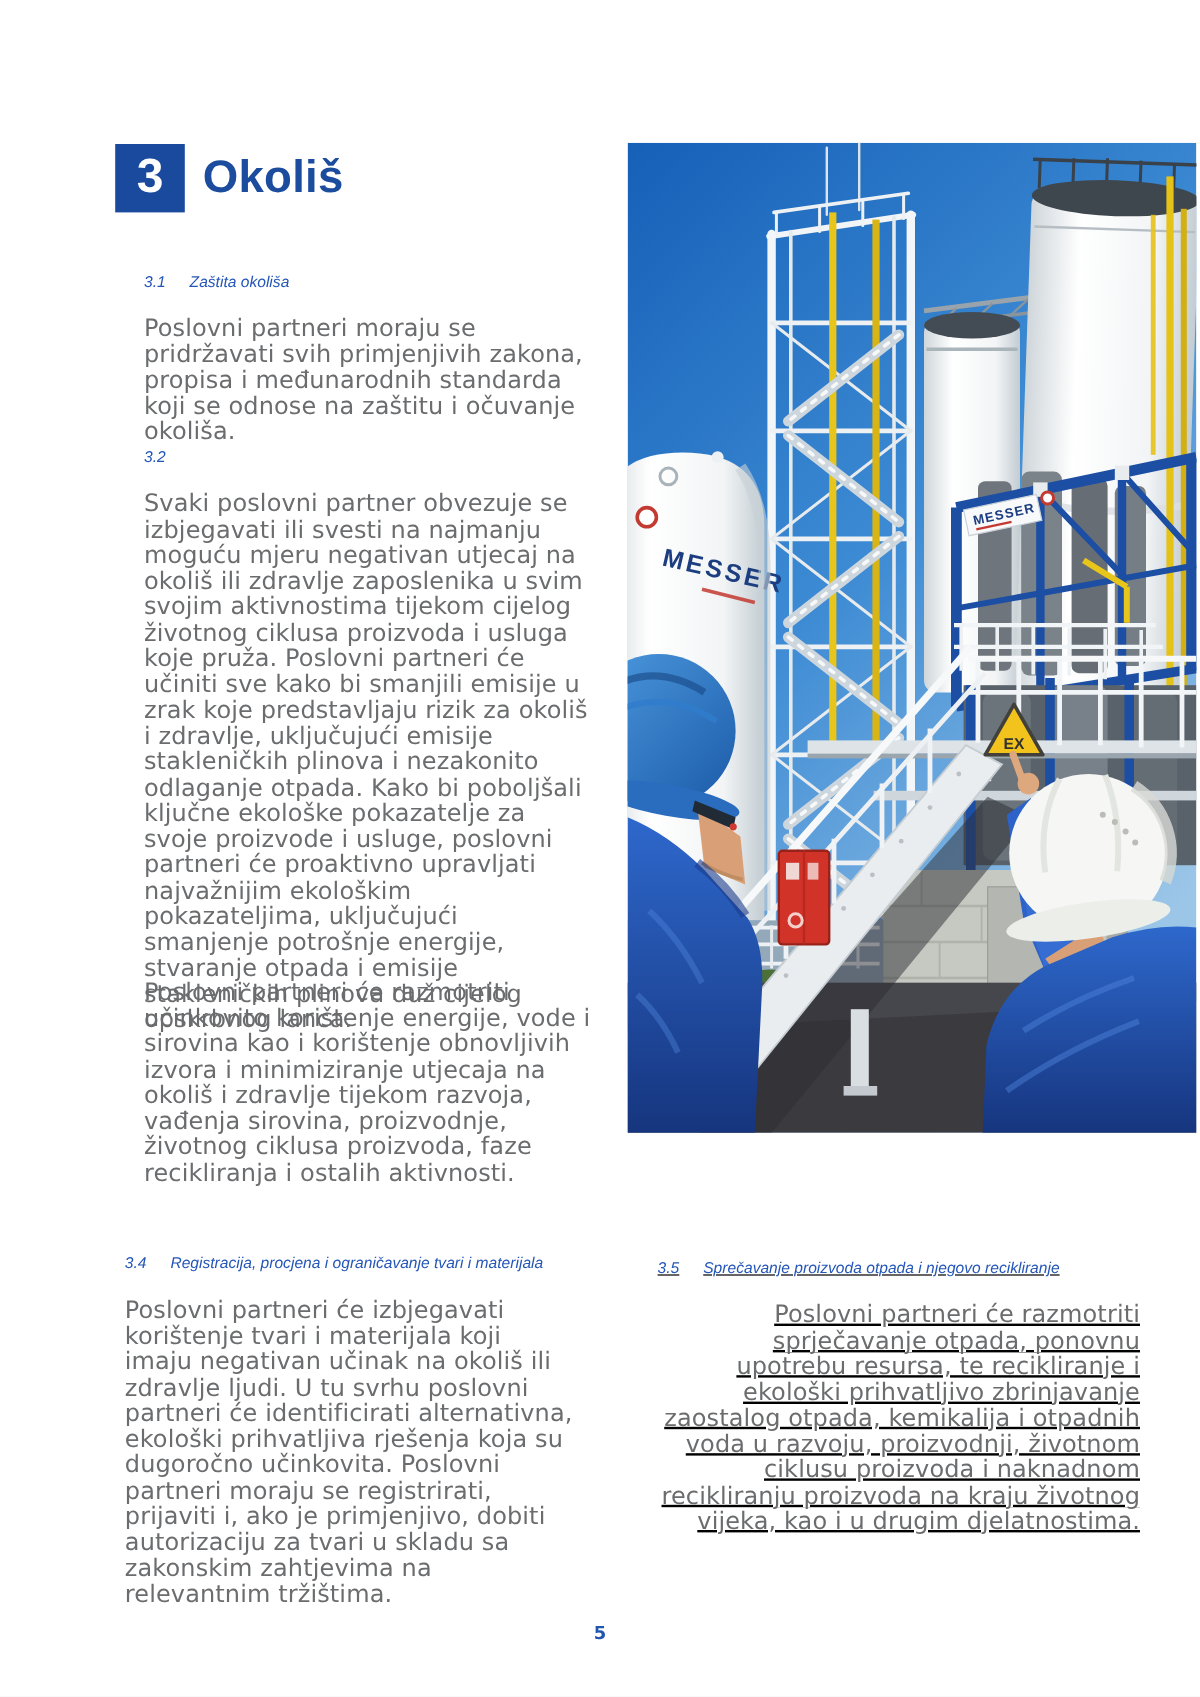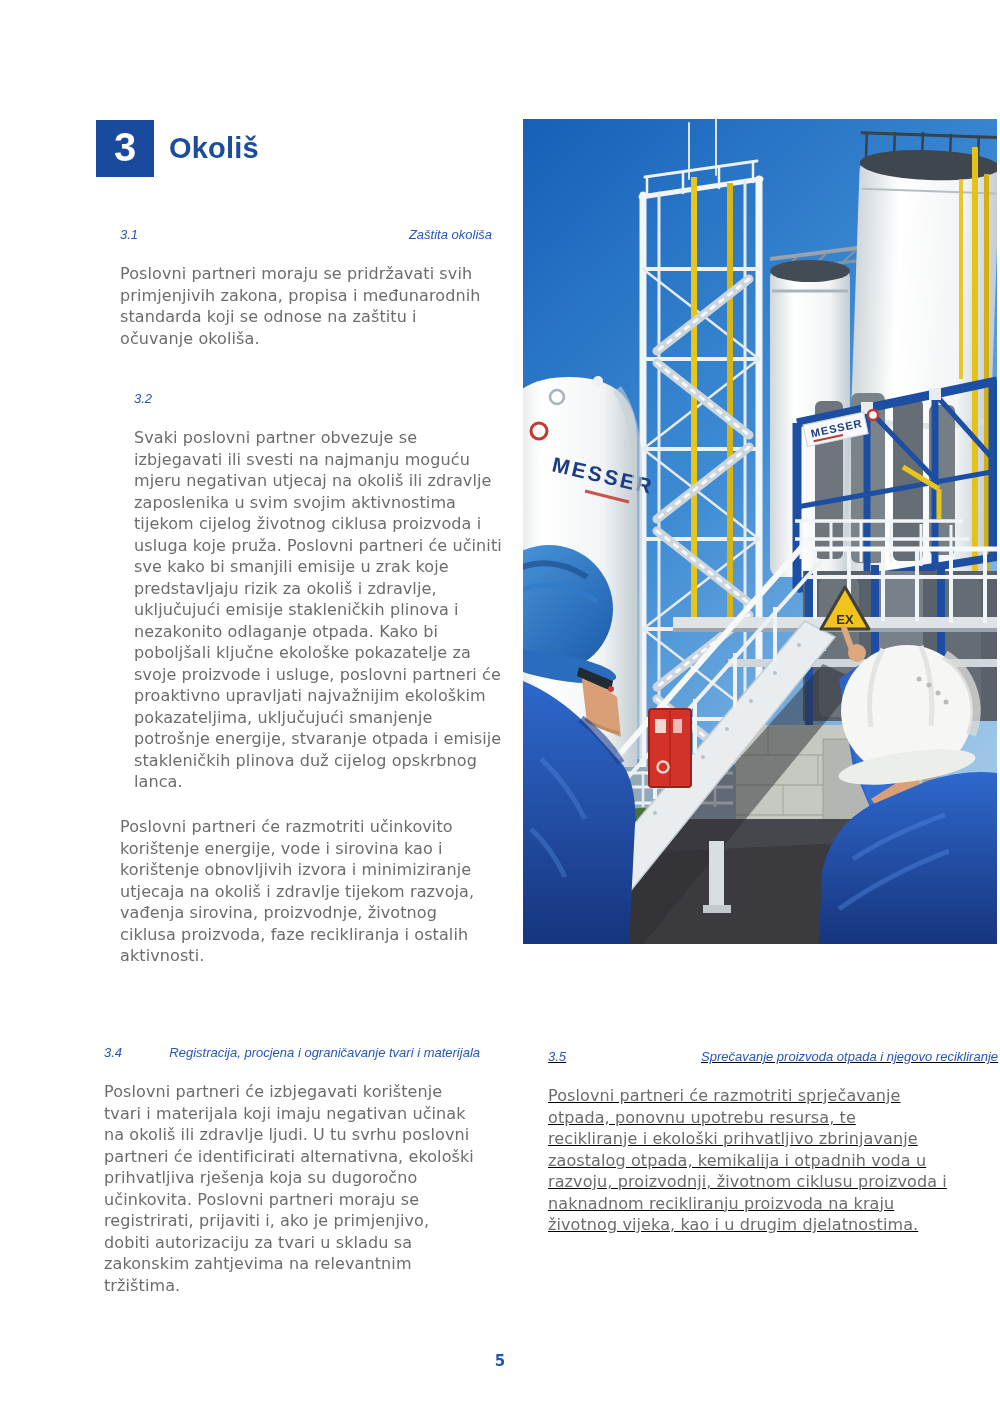--- a/index.html
+++ b/index.html
@@ -9,41 +9,41 @@
     font-family:"DejaVu Sans","Liberation Sans",sans-serif;
   }
   
   .chapter{position:absolute;left:96px;top:120px;display:flex;align-items:center;}
   .chapter-num{
     width:58px;height:57px;background:#1a4a9e;color:#ffffff;
     font-size:40px;font-weight:bold;display:flex;align-items:center;justify-content:center;
     font-family:"Liberation Sans",sans-serif;padding-bottom:2px;box-sizing:border-box;
   }
   .chapter-title{
-    margin:0 0 0 15px;font-size:29px;font-weight:bold;color:#1b4c9d;
+    margin:0 0 0 15px;font-size:38px;font-weight:bold;color:#1b4c9d;
     font-family:"Liberation Sans",sans-serif;letter-spacing:.2px;
   }
   
   .sec{position:absolute;}
   .sec .hd{
     display:flex;margin:0 0 13px 0;font-style:italic;font-weight:normal;
     color:#2456b8;font-size:13px;line-height:30px;
     font-family:"Liberation Sans",sans-serif;
   }
   .sec .hd .num{flex:0 0 38px;}
-  .sec .hd .ttl{flex:1;text-align:right;}
+  .sec .hd .ttl{flex:1;}
   .sec .bd{
-    margin:0;color:#6b6c6e;font-size:16px;line-height:21.5px;letter-spacing:.1px;
+    margin:0;color:#6b6c6e;font-size:20px;line-height:21.5px;letter-spacing:.1px;
   }
   .s31{left:120px;top:220px;width:372px;}
-  .s32{left:120px;top:384px;width:372px;margin-left:14px;}
+  .s32{left:120px;top:366px;width:372px;}
   .s33{left:120px;top:816px;width:372px;}
   .s34{left:104px;top:1038px;width:376px;}
   .s35{left:548px;top:1042px;width:450px;text-decoration:underline;}
-  .s35 .bd{max-width:402px;}
+  .s35 .bd{max-width:402px;text-align:right;}
   
   .photo{position:absolute;left:523px;top:119px;width:474px;height:825px;margin:0;}
   .photo svg{display:block;width:100%;height:100%;}
   
   .pageno{
     position:absolute;left:0;right:0;top:1352px;text-align:center;
     color:#2156b0;font-size:15px;font-weight:bold;
   }
 </style>
 </head>

